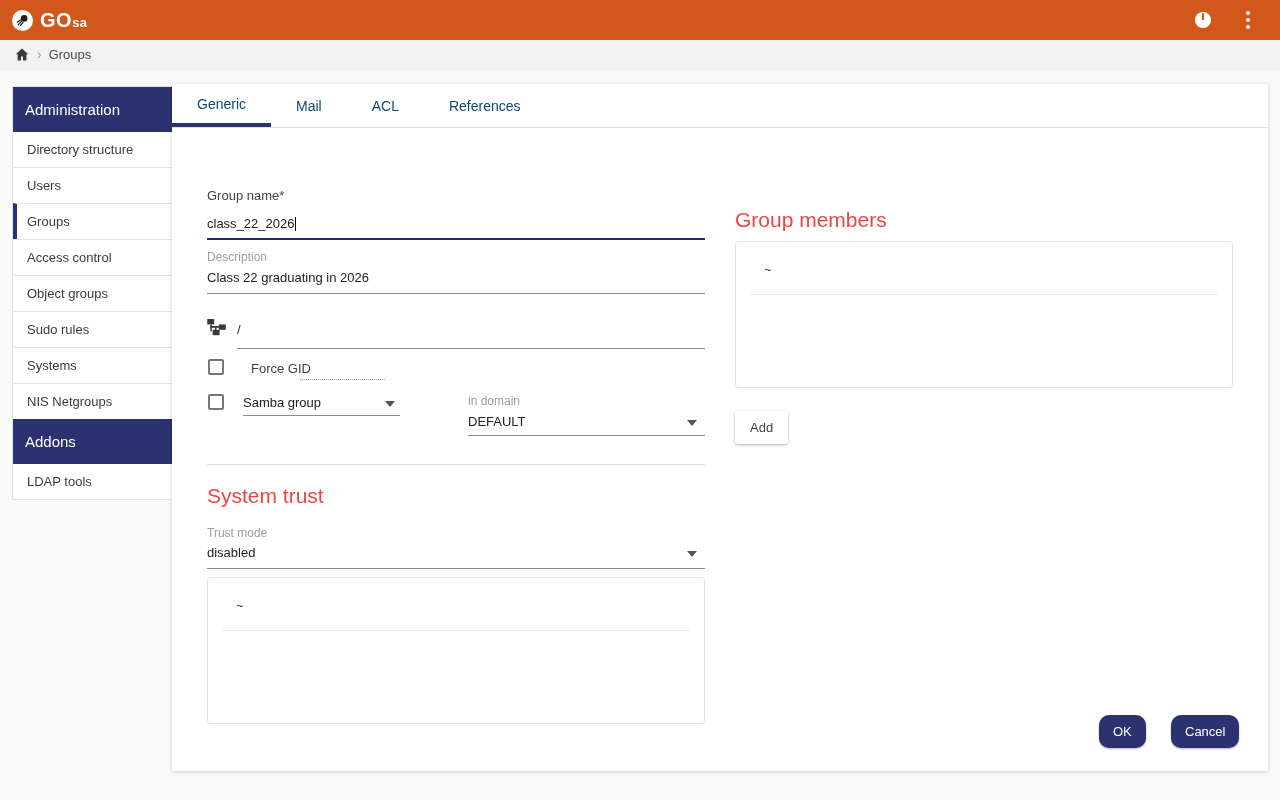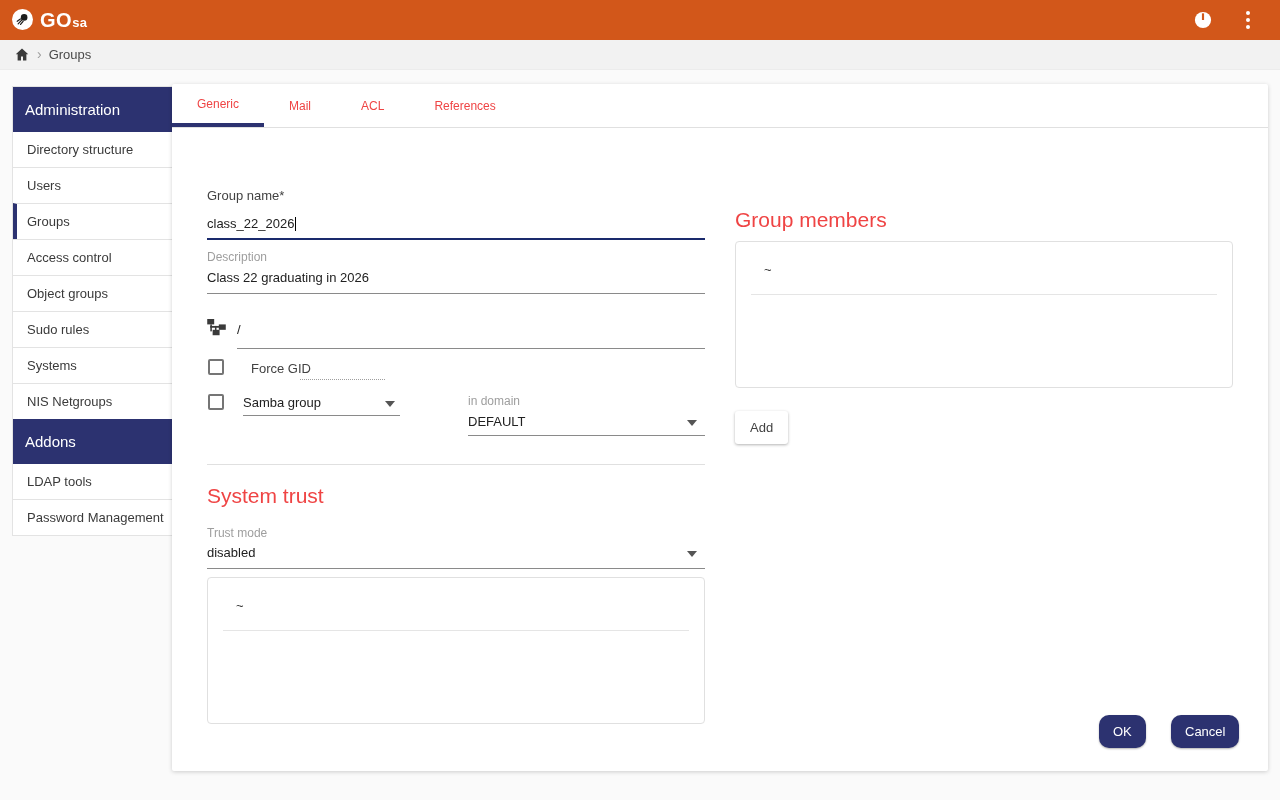--- a/index.html
+++ b/index.html
@@ -1,20 +1,20 @@
 <!DOCTYPE html>
 <html><head>
 <meta charset="utf-8">
 <style>
   * { margin:0; padding:0; box-sizing:border-box; }
   html,body { width:1280px; height:800px; font-family:"Liberation Sans", sans-serif; background:#FAFAFA; overflow:hidden; }
 
   
   .topbar { position:relative; height:40px; background:#D2571A; display:flex; align-items:center; padding:0 12px; }
-  .logo { display:flex; align-items:flex-start; gap:7px; cursor:pointer; }
+  .logo { display:flex; align-items:center; gap:7px; cursor:pointer; }
   .logo-badge { width:21px; height:21px; border-radius:50%; background:#fff; display:flex; align-items:center; justify-content:center; }
   .logo-text { color:#fff; font-weight:bold; font-size:20px; letter-spacing:0.5px; }
   .logo-text .suffix { font-size:13px; font-weight:bold; }
   .topbar-right { position:absolute; right:26px; top:0; height:40px; display:flex; align-items:center; gap:30px; }
   .clock-icon { width:18px; height:18px; cursor:pointer; }
   .kebab { display:flex; flex-direction:column; gap:3px; cursor:pointer; padding:4px; }
   .kebab span { width:4px; height:4px; border-radius:50%; background:#fff; }
 
   
   .breadcrumb { height:30px; background:#F2F2F2; display:flex; align-items:center; padding:0 14px; border-bottom:1px solid #ECECEC; }
@@ -28,21 +28,21 @@
   
   .sidebar { position:absolute; left:12px; top:16px; width:176px; background:#fff; border:1px solid #E3E3E3; }
   .side-header { background:#2C3270; color:#fff; font-size:15px; padding:14px 12px; }
   .side-item { font-size:13px; color:#3A3A3A; padding:9px 8px 9px 14px; border-top:1px solid #E3E3E3; cursor:pointer; background:#fff; line-height:17px; }
   .side-item.active { border-left:4px solid #2C3270; padding-left:10px; }
   .side-header + .side-item { border-top:none; }
 
   
   .card { position:absolute; left:172px; top:14px; width:1096px; height:687px; background:#fff; border-radius:2px; box-shadow:0 1px 4px rgba(0,0,0,0.18); }
   .tabs { display:flex; height:44px; border-bottom:1px solid #E0E0E0; }
-  .tab { padding:0 25px; line-height:44px; font-size:12px; color:#ef4444; cursor:pointer; }
+  .tab { padding:0 25px; line-height:44px; font-size:14px; color:#0c4a6e; cursor:pointer; }
   .tab.active { border-bottom:4px solid #2C3270; line-height:40px; }
 
   .content { position:relative; height:643px; }
   .col { position:absolute; top:60px; width:498px; }
   .col-left  { left:35px;  height:640px; }
   .col-right { left:563px; height:640px; }
 
   .abs { position:absolute; }
   .lbl  { font-size:12px; color:#9E9E9E; }
   .lbl-dark { font-size:13px; color:#424242; }
@@ -110,21 +110,20 @@
     <div class="side-item">Directory structure</div>
     <div class="side-item">Users</div>
     <div class="side-item active">Groups</div>
     <div class="side-item">Access control</div>
     <div class="side-item">Object groups</div>
     <div class="side-item">Sudo rules</div>
     <div class="side-item">Systems</div>
     <div class="side-item">NIS Netgroups</div>
     <div class="side-header">Addons</div>
     <div class="side-item">LDAP tools</div>
-    <div class="side-item">Password Management</div>
   </div>
 
   <div class="card">
 
     <div class="tabs">
       <div class="tab active">Generic</div>
       <div class="tab">Mail</div>
       <div class="tab">ACL</div>
       <div class="tab">References</div>
     </div>

